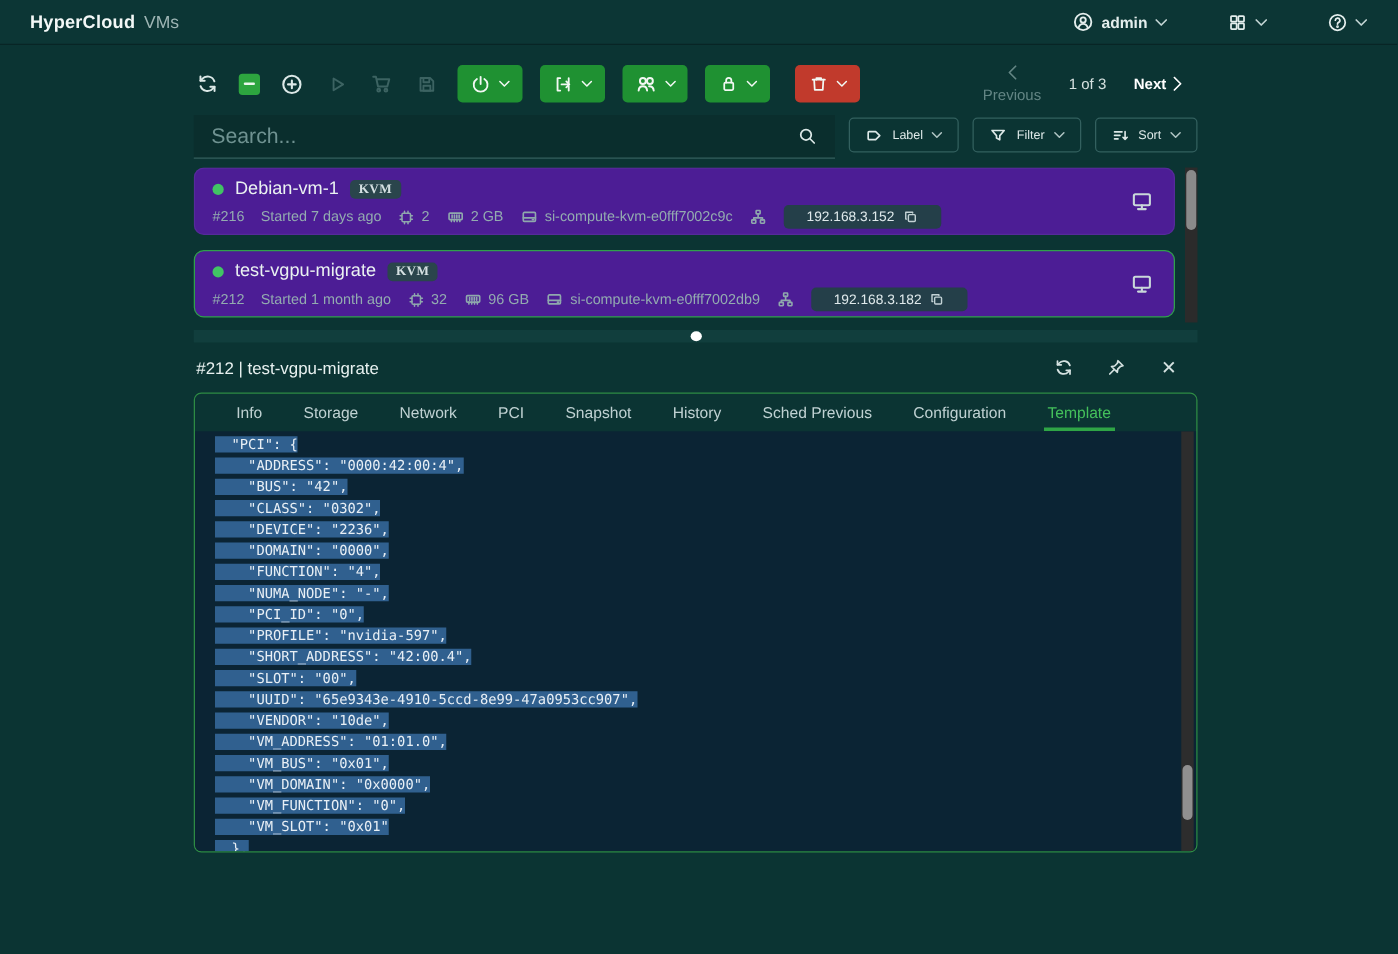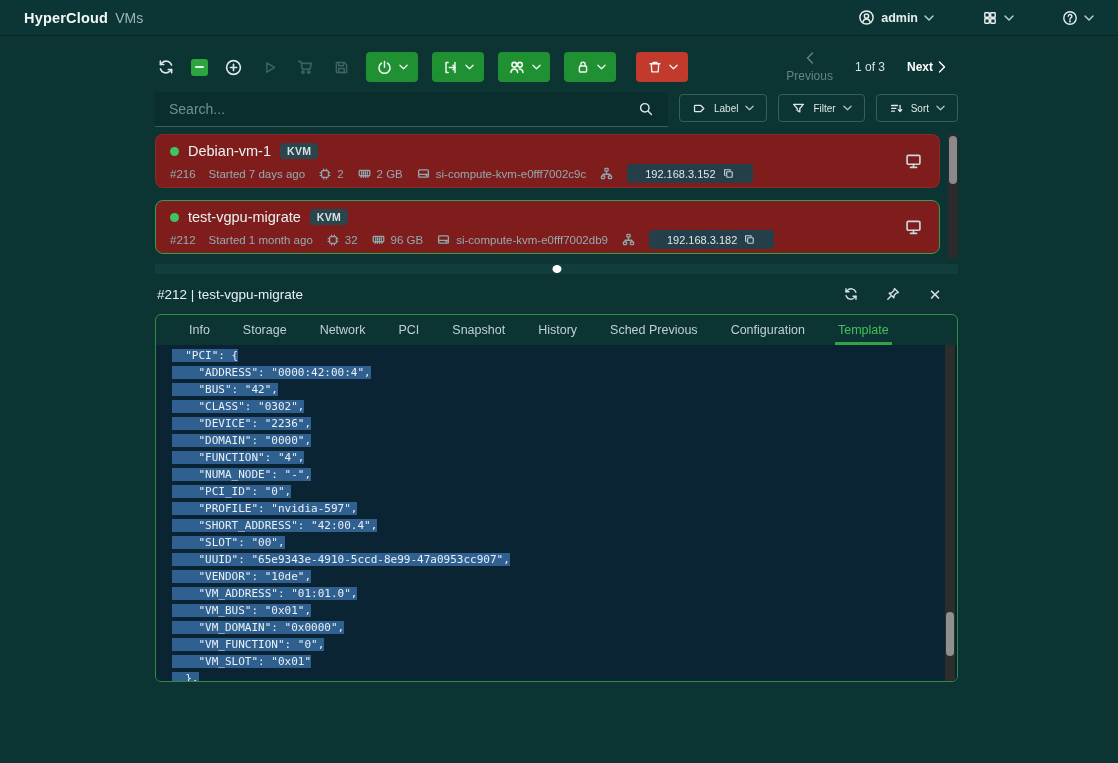--- a/index.html
+++ b/index.html
@@ -41,44 +41,44 @@
   .pagination { display:flex; align-items:center; gap:22px; font-size:12px; padding-right:12px; }
   .page-prev { display:flex; align-items:center; gap:5px; color:#638584; cursor:default;flex-direction:column; }
   .page-count { color:#D5E1E0; }
   .page-next { display:flex; align-items:center; gap:5px; color:#FFFFFF; font-weight:bold; cursor:pointer; }
 
   
   .search-row { margin-top:10px; display:flex; align-items:flex-start; justify-content:space-between; }
   .searchbox { width:513px; height:35px; background:#0A2E2D; border-bottom:1px solid #35605F;
                display:flex; align-items:center; padding:0 14px; }
   .searchbox input { flex:1; background:transparent; border:none; outline:none;
-                     color:#D8E4E3; font-size:14px; font-family:"Liberation Sans",sans-serif; }
+                     color:#D8E4E3; font-size:17px; font-family:"Liberation Sans",sans-serif; }
   .searchbox input::placeholder { color:#6F9291; }
   .searchbox .mag { color:#DCE8E7; cursor:pointer; }
   .filter-group { display:flex; align-items:center; gap:11px; padding-top:2px; }
   .outline-btn { height:28px; padding:0 12px; background:transparent; border:1px solid #33605F; border-radius:4px;
                  display:flex; align-items:center; gap:7px; color:#DEE9E8; font-size:10px;
                  font-family:"Liberation Sans",sans-serif; cursor:pointer; }
   .outline-btn .caret { color:#AFC4C3; }
 
   
   .hint { margin-top:44px; text-align:right; padding-right:10px; font-size:11.5px;
           font-style:italic; color:#AFC4C3; }
 
   
   .vm-list { margin-top:7px; position:relative; }
   .vm-cards { display:flex; flex-direction:column; gap:12px; width:785px; }
-  .vm-card { height:54px; background:#7f1d1d; border:1px solid rgba(255,255,255,.06);
+  .vm-card { height:54px; background:#4c1d95; border:1px solid rgba(255,255,255,.06);
              border-radius:8px; padding:8px 14px 6px; position:relative; cursor:pointer; }
   .vm-card.selected { border:1.5px solid #2FA14B; }
   .vm-title-row { display:flex; align-items:center; gap:9px; }
   .vm-dot { width:9px; height:9px; border-radius:50%; background:#41C464; }
   .vm-name { font-size:14.5px; font-weight:500; color:#EAF2F1; }
   .vm-type { background:#2A454C; color:#D5E0E2; font-size:10.5px; font-weight:bold;
-             padding:2px 7px; border-radius:4px; letter-spacing:.3px; }
+             padding:2px 7px; border-radius:4px; letter-spacing:.3px;font-family:Liberation Serif, serif; }
   .vm-meta-row { margin-top:5px; display:flex; align-items:center; gap:13px;
                  font-size:11.5px; color:#93ABB0; }
   .meta-item { display:flex; align-items:center; gap:5px; }
   .meta-item svg { color:#8FA8AD; }
   .ip-pill { display:flex; align-items:center; gap:6px; background:#243F49; color:#DFE9EB;
              padding:3px 18px; border-radius:4px; font-size:11px; cursor:pointer; }
   .ip-pill svg { color:#C3D2D5; }
   .vm-console { position:absolute; right:16px; top:50%; transform:translateY(-50%);
                 color:#C9D8DA; background:none; border:none; cursor:pointer; }
   .list-scroll { position:absolute; top:0; bottom:-4px; right:0; width:10px; background:#2B2B2B; }

